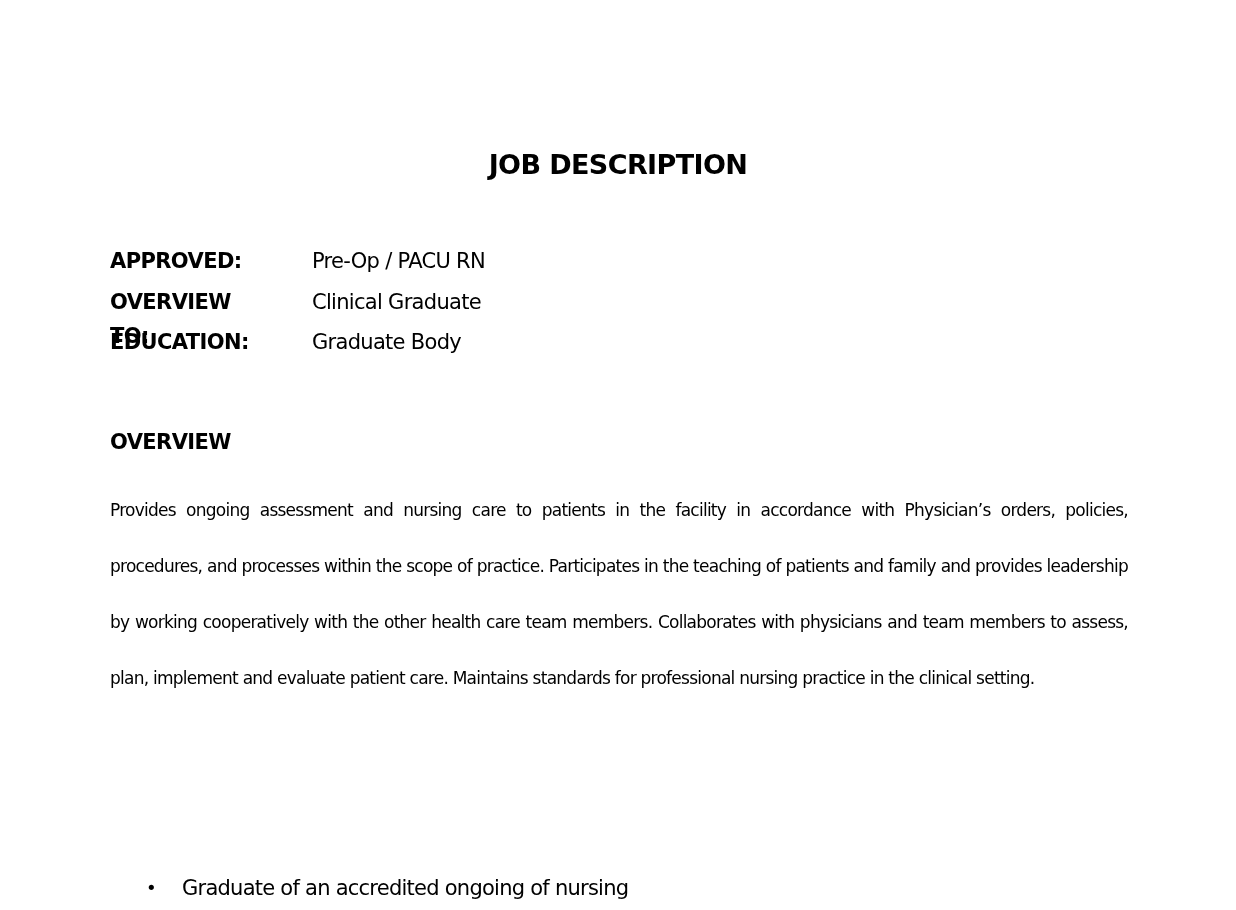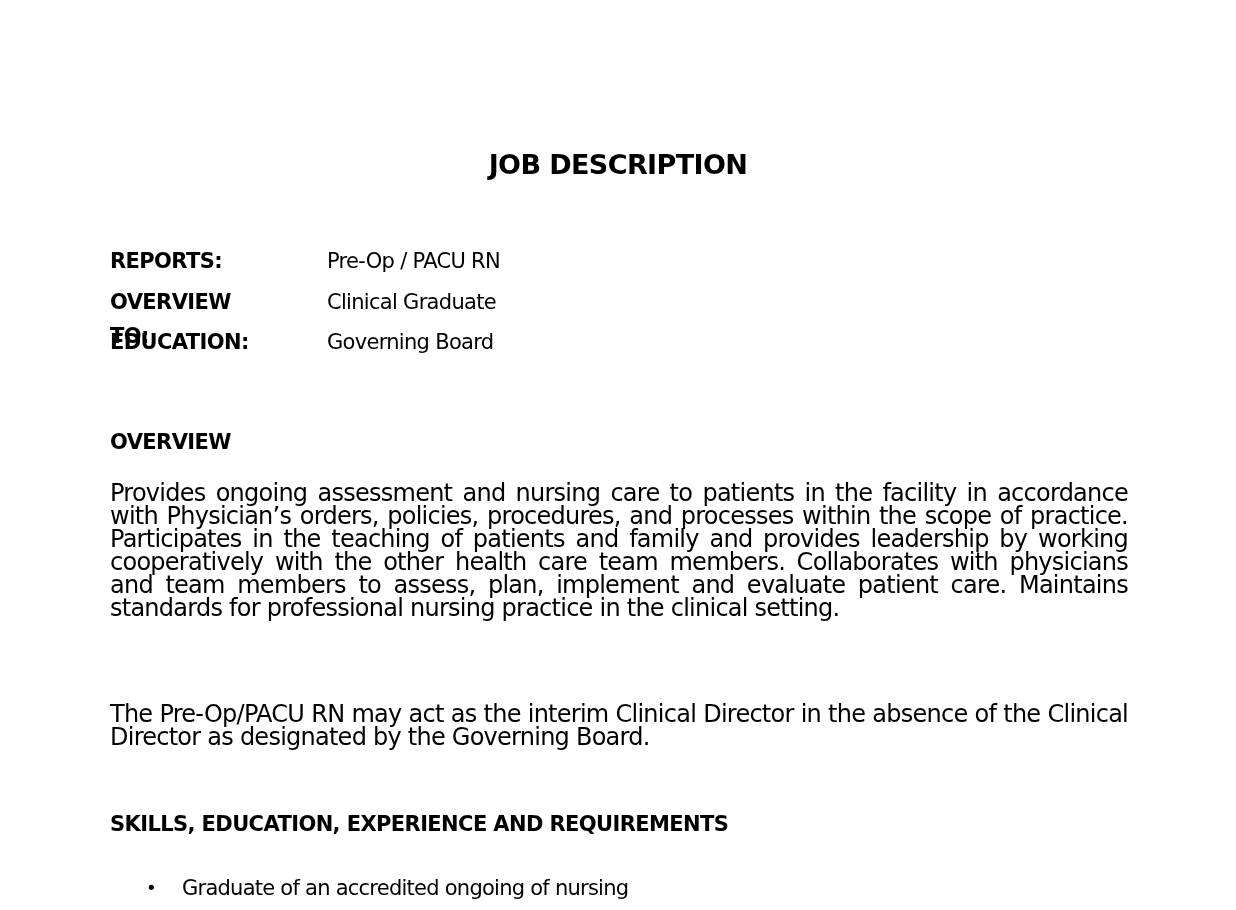--- a/index.html
+++ b/index.html
@@ -44,39 +44,39 @@
       line-height: 34px;
     }
     .meta-label {
       position: absolute;
       left: 0;
       font-weight: bold;
       letter-spacing: -0.6px;
     }
     .meta-value {
       position: absolute;
-      left: 217px;
+      left: 202px;
       letter-spacing: -0.7px;
       white-space: nowrap;
     }
     .section-heading {
       position: absolute;
       left: 110px;
       font-weight: bold;
       font-size: 21px;
       letter-spacing: -0.6px;
       line-height: 34px;
       white-space: nowrap;
     }
     .para {
       position: absolute;
       left: 110px;
       width: 1018px;
-      font-size: 24px;
-      line-height: 23px;
+      font-size: 17px;
+      line-height: 56px;
       letter-spacing: -0.75px;
       text-align: justify;
       word-spacing: 0px;
     }
     .bullet-list {
       position: absolute;
       left: 110px;
       top: 870px;
       margin: 0;
       padding: 0;
@@ -99,40 +99,38 @@
   </style>
 </head>
 <body>
 
 <div class="page">
 
   <div class="doc-title">JOB DESCRIPTION</div>
 
   <div class="meta">
     <div class="meta-row">
-      <span class="meta-label">REPORTS:</span>
+      <span class="meta-label">APPROVED:</span>
       <span class="meta-value">Pre-Op / PACU RN</span>
     </div>
     <div class="meta-row">
       <span class="meta-label">OVERVIEW TO:</span>
       <span class="meta-value">Clinical Graduate</span>
     </div>
     <div class="meta-row">
       <span class="meta-label">EDUCATION:</span>
-      <span class="meta-value">Governing Board</span>
+      <span class="meta-value">Graduate Body</span>
     </div>
   </div>
 
   <div class="section-heading" style="top:425px;text-align:right;">OVERVIEW</div>
 
   <p class="para" style="top:482px; margin:0;">Provides ongoing assessment and nursing care to patients in the facility in accordance with Physician’s orders, policies, procedures, and processes within the scope of practice. Participates in the teaching of patients and family and provides leadership by working cooperatively with the other health care team members. Collaborates with physicians and team members to assess, plan, implement and evaluate patient care. Maintains standards for professional nursing practice in the clinical setting.</p>
 
-  <p class="para" style="top:703px; margin:0;">The Pre-Op/PACU RN may act as the interim Clinical Director in the absence of the Clinical Director as designated by the Governing Board.</p>
 
-  <div class="section-heading" style="top:807px;">SKILLS, EDUCATION, EXPERIENCE AND REQUIREMENTS</div>
 
   <ul class="bullet-list">
     <li class="bullet-item">
       <span class="bullet-glyph">•</span>
       <span>Graduate of an accredited ongoing of nursing</span>
     </li>
   </ul>
 
 </div>
 

